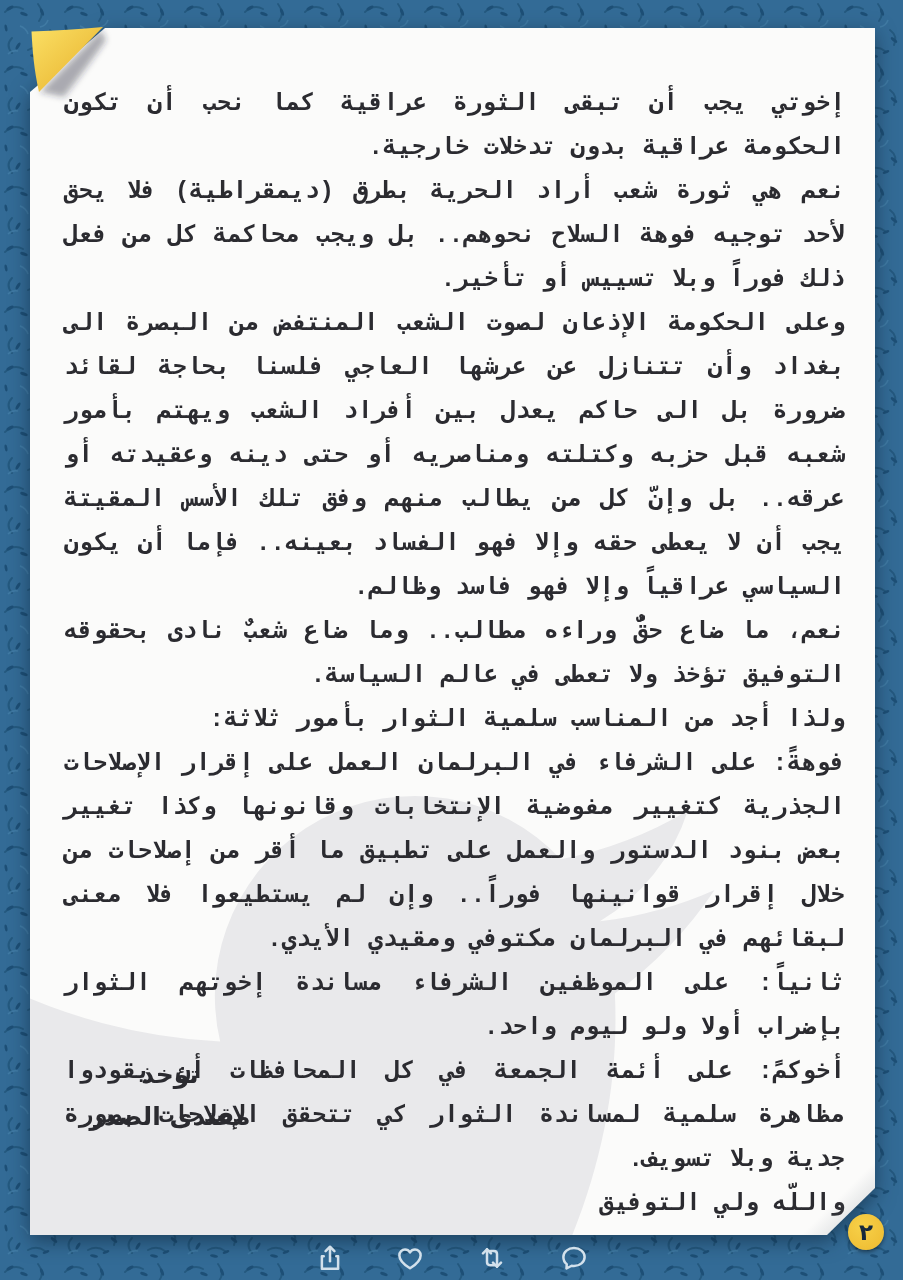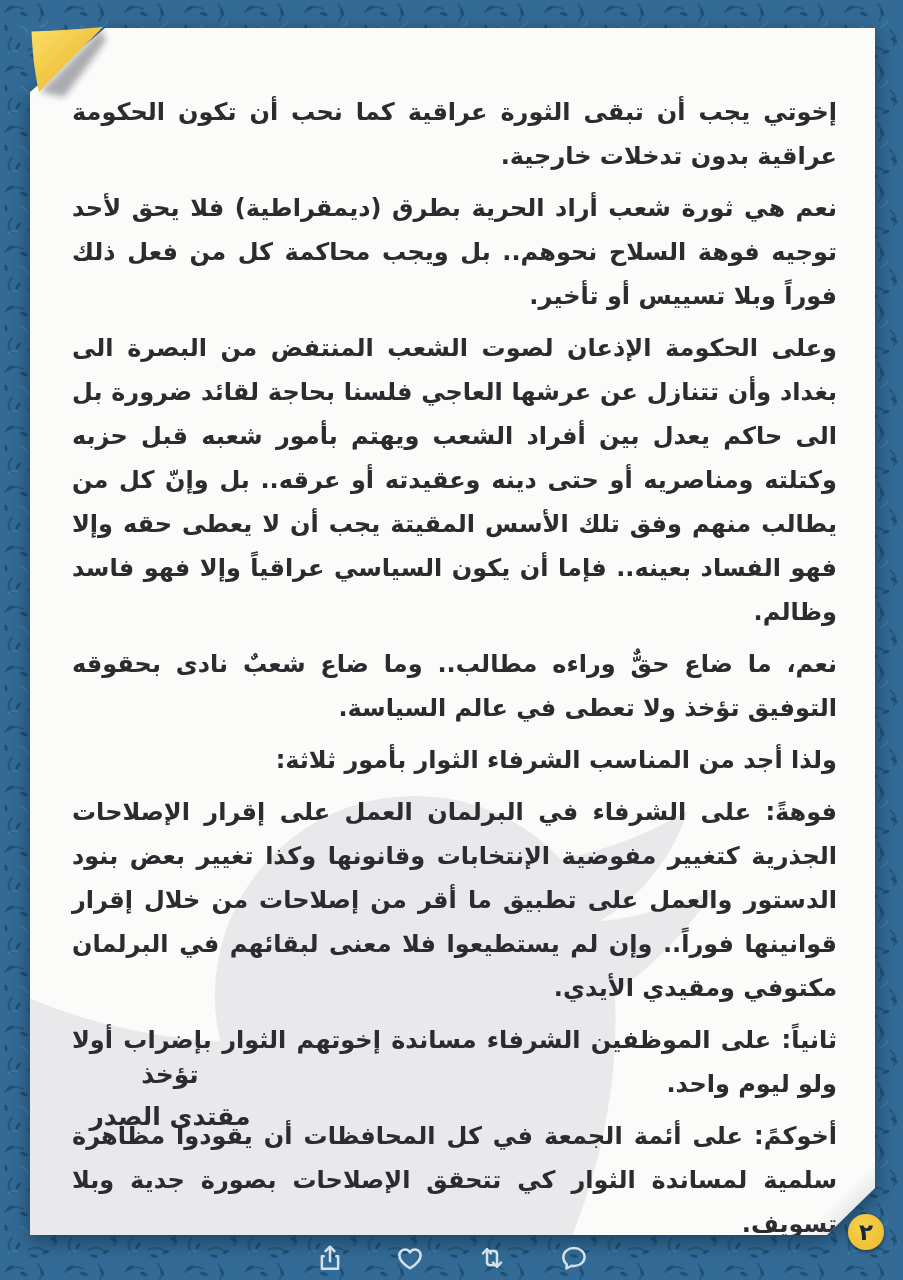--- a/index.html
+++ b/index.html
@@ -11,21 +11,21 @@
     filter:drop-shadow(0 6px 10px rgba(6,22,38,.5));}
   .paper{position:relative;width:845px;height:1207px;background:#fbfbfa;
     overflow:hidden;
     clip-path:polygon(0 64px,75px 0,845px 0,845px 1160px,797px 1207px,0 1207px);}
 
   .watermark{position:absolute;left:-330px;top:650px;z-index:0;}
 
   .doc{position:relative;z-index:2;direction:rtl;
     padding:54px 30px 0 34px;
     font-size:24px;line-height:44px;font-weight:bold;color:#2b2b30;}
-  .doc p{margin:8px;text-align:justify;}
+  .doc p{margin:0;text-align:justify;font-family:Liberation Mono, monospace;}
   .lead{font-weight:bold;}
 
   .signature{position:absolute;left:40px;top:1026px;width:200px;z-index:2;
     text-align:center;font-size:25px;line-height:42px;font-weight:bold;color:#2b2b30;}
 
   .corner-shade{position:absolute;right:0;bottom:0;width:80px;height:80px;z-index:3;
     background:linear-gradient(315deg,rgba(110,120,132,.38) 0%,rgba(110,120,132,0) 46%);}
 
   #fold{position:absolute;left:0;top:0;z-index:4;}
 
@@ -80,21 +80,21 @@
 
       <svg class="watermark" width="1030" height="1030" viewBox="0 0 24 24">
         <path fill="#e9e9eb" d="M23.643 4.937c-.835.37-1.732.62-2.675.733a4.67 4.67 0 0 0 2.048-2.578 9.3 9.3 0 0 1-2.958 1.13 4.66 4.66 0 0 0-7.938 4.25 13.229 13.229 0 0 1-9.602-4.868c-.4.69-.63 1.49-.63 2.342A4.66 4.66 0 0 0 3.96 9.824a4.647 4.647 0 0 1-2.11-.583v.06a4.66 4.66 0 0 0 3.737 4.568 4.692 4.692 0 0 1-2.104.08 4.661 4.661 0 0 0 4.352 3.234 9.348 9.348 0 0 1-5.786 1.995 9.5 9.5 0 0 1-1.112-.065 13.175 13.175 0 0 0 7.14 2.093c8.57 0 13.255-7.098 13.255-13.254 0-.2-.005-.402-.014-.602a9.47 9.47 0 0 0 2.323-2.41z"></path>
       </svg>
 
       <div class="doc" dir="rtl">
         <p>إخوتي يجب أن تبقى الثورة عراقية كما نحب أن تكون الحكومة عراقية بدون تدخلات خارجية.</p>
         <p>نعم هي ثورة شعب أراد الحرية بطرق (ديمقراطية) فلا يحق لأحد توجيه فوهة السلاح نحوهم.. بل ويجب محاكمة كل من فعل ذلك فوراً وبلا تسييس أو تأخير.</p>
         <p>وعلى الحكومة الإذعان لصوت الشعب المنتفض من البصرة الى بغداد وأن تتنازل عن عرشها العاجي فلسنا بحاجة لقائد ضرورة بل الى حاكم يعدل بين أفراد الشعب ويهتم بأمور شعبه قبل حزبه وكتلته ومناصريه أو حتى دينه وعقيدته أو عرقه.. بل وإنّ كل من يطالب منهم وفق تلك الأسس المقيتة يجب أن لا يعطى حقه وإلا فهو الفساد بعينه.. فإما أن يكون السياسي عراقياً وإلا فهو فاسد وظالم.</p>
         <p>نعم، ما ضاع حقٌّ وراءه مطالب.. وما ضاع شعبٌ نادى بحقوقه التوفيق تؤخذ ولا تعطى في عالم السياسة.</p>
-        <p>ولذا أجد من المناسب الشرفاء الثوار بأمور ثلاثة:</p>
+        <p>ولذا أجد من المناسب سلمية الثوار بأمور ثلاثة:</p>
         <p><span class="lead">فوهةً:</span><span> على الشرفاء في البرلمان العمل على إقرار الإصلاحات الجذرية كتغيير مفوضية الإنتخابات وقانونها وكذا تغيير بعض بنود الدستور والعمل على تطبيق ما أقر من إصلاحات من خلال إقرار قوانينها فوراً.. وإن لم يستطيعوا فلا معنى لبقائهم في البرلمان مكتوفي ومقيدي الأيدي.</span></p>
         <p><span class="lead">ثانياً:</span><span> على الموظفين الشرفاء مساندة إخوتهم الثوار بإضراب أولا ولو ليوم واحد.</span></p>
         <p><span class="lead">أخوكمً:</span><span> على أئمة الجمعة في كل المحافظات أن يقودوا مظاهرة سلمية لمساندة الثوار كي تتحقق الإصلاحات بصورة جدية وبلا تسويف.</span></p>
         <p>واللّه ولي التوفيق</p>
       </div>
 
       <div class="signature">
         <div>تؤخذ</div>
         <div>مقتدى الصدر</div>
       </div>

